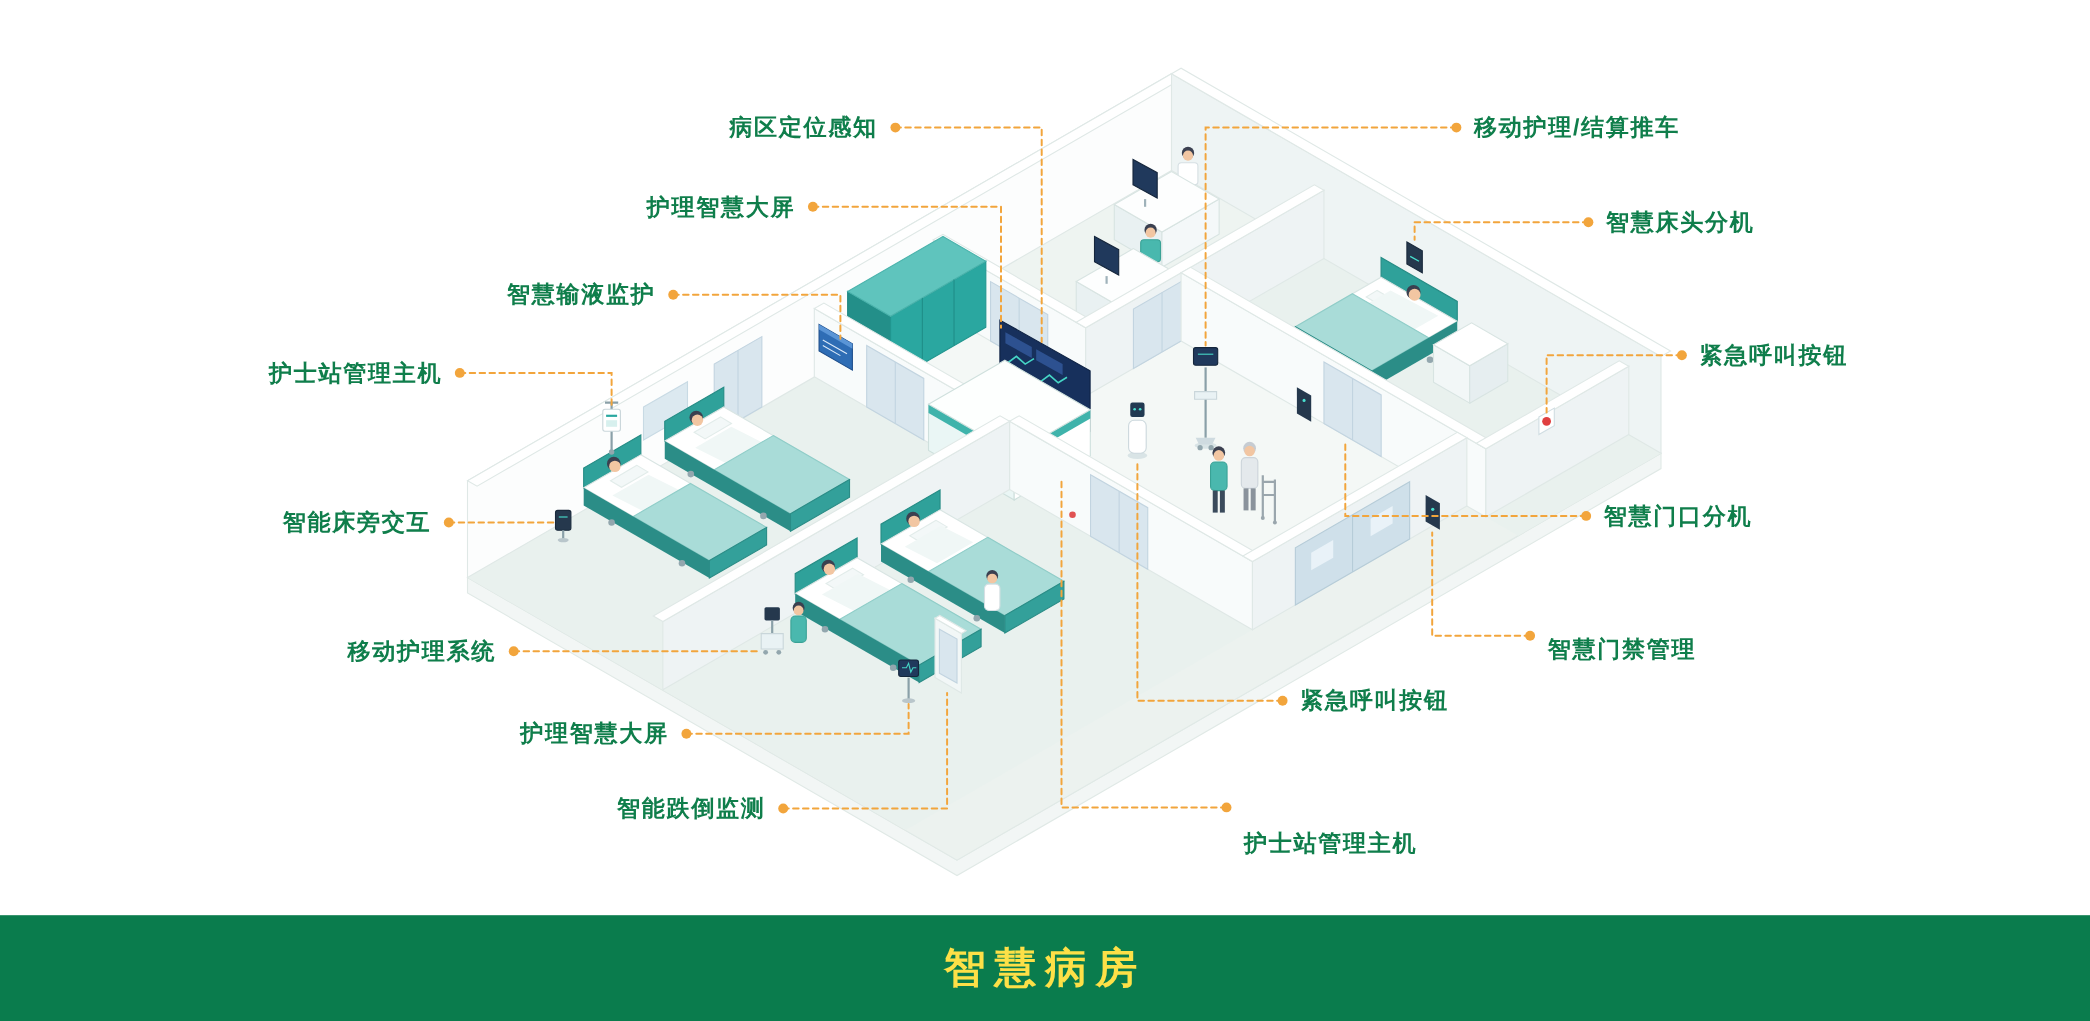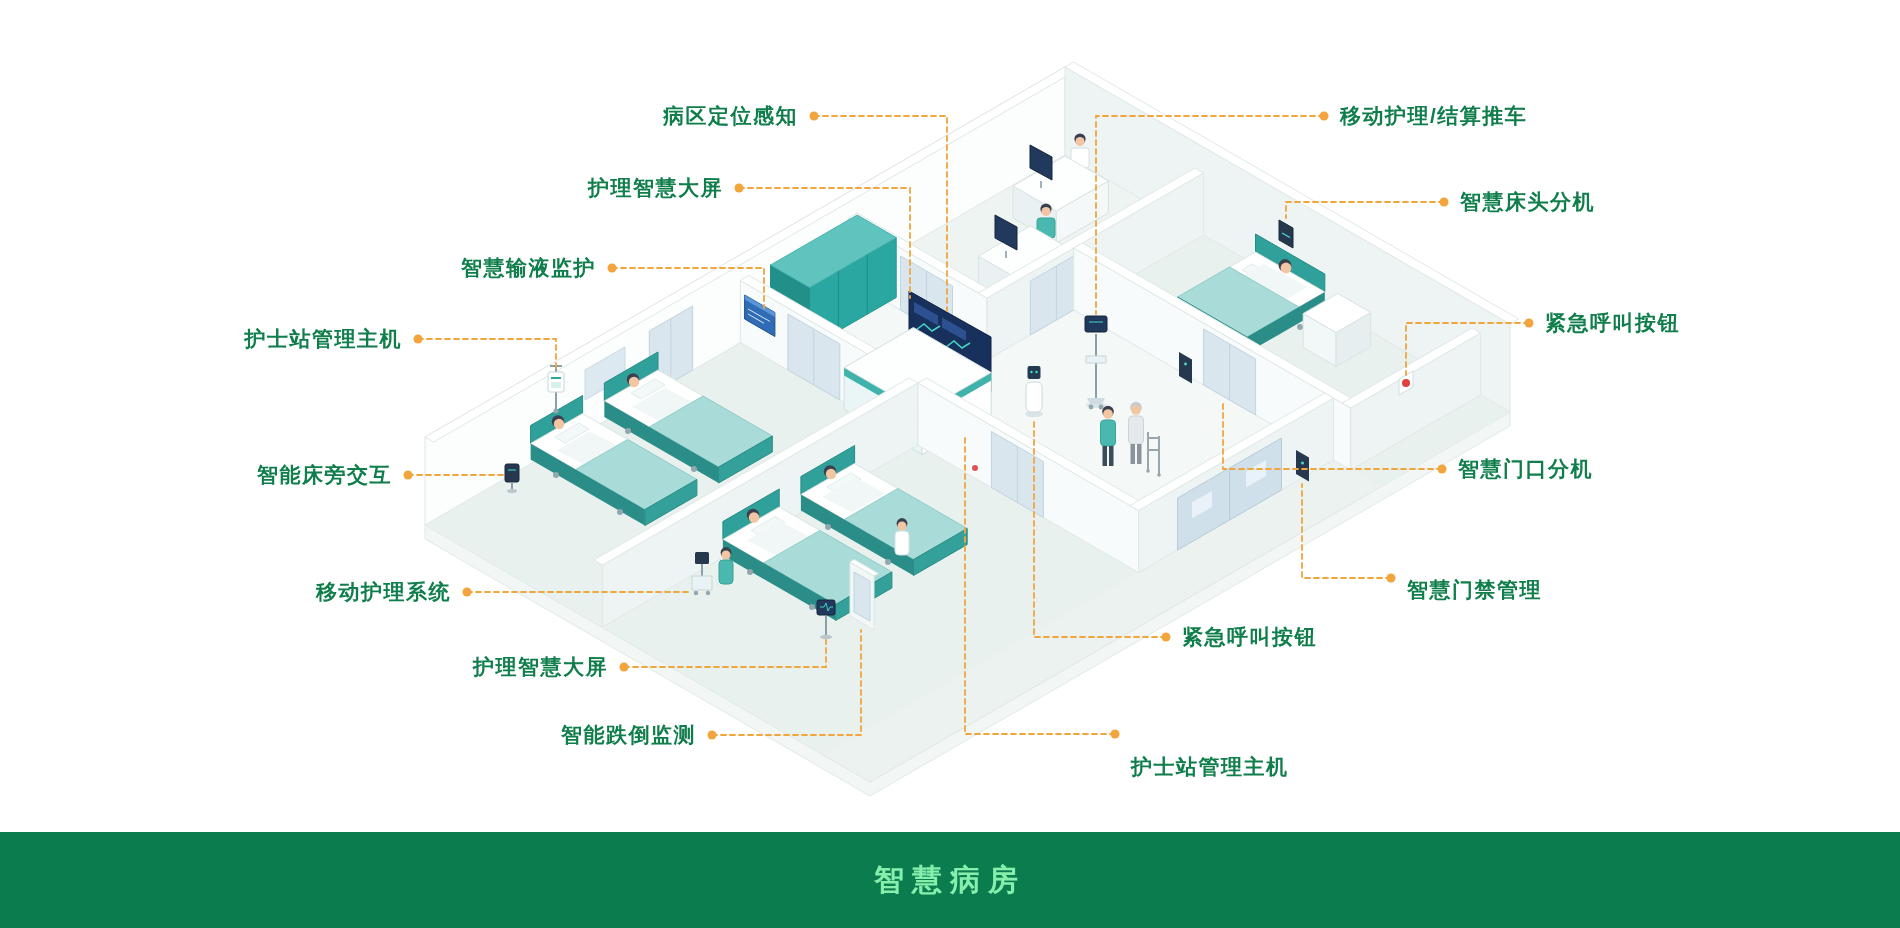--- a/index.html
+++ b/index.html
@@ -5,21 +5,21 @@
   html,body{margin:0;padding:0;background:#ffffff;}
   .stage{position:relative;width:1900px;height:928px;background:#ffffff;overflow:hidden;
          font-family:"Liberation Sans","DejaVu Sans",sans-serif;}
   .scene{position:absolute;left:0;top:0;width:1900px;height:928px;}
   .callout{position:absolute;font-size:21px;font-weight:700;color:#0f7e4b;
            letter-spacing:1.5px;white-space:nowrap;}
   .callout.left{transform:translate(-100%,-50%);}
   .callout.right{transform:translateY(-50%);}
   .banner{position:absolute;left:0;top:832px;width:1900px;height:96px;background:#0a7c4d;
           display:flex;align-items:center;justify-content:center;}
-  .banner-title{color:#86efac;font-size:30px;font-weight:700;letter-spacing:8px;}
+  .banner-title{color:#fde047;font-size:38px;font-weight:700;letter-spacing:8px;}
 </style>
 </head>
 <body>
 
 <div class="stage">
 
   <svg class="scene" viewBox="0 0 1900 928">
 
     <g>
       <polygon points="425,525 870,782 1510,412 1510,426 870,796 425,539" fill="#f2f6f5" stroke="#e0e9e6"></polygon>

